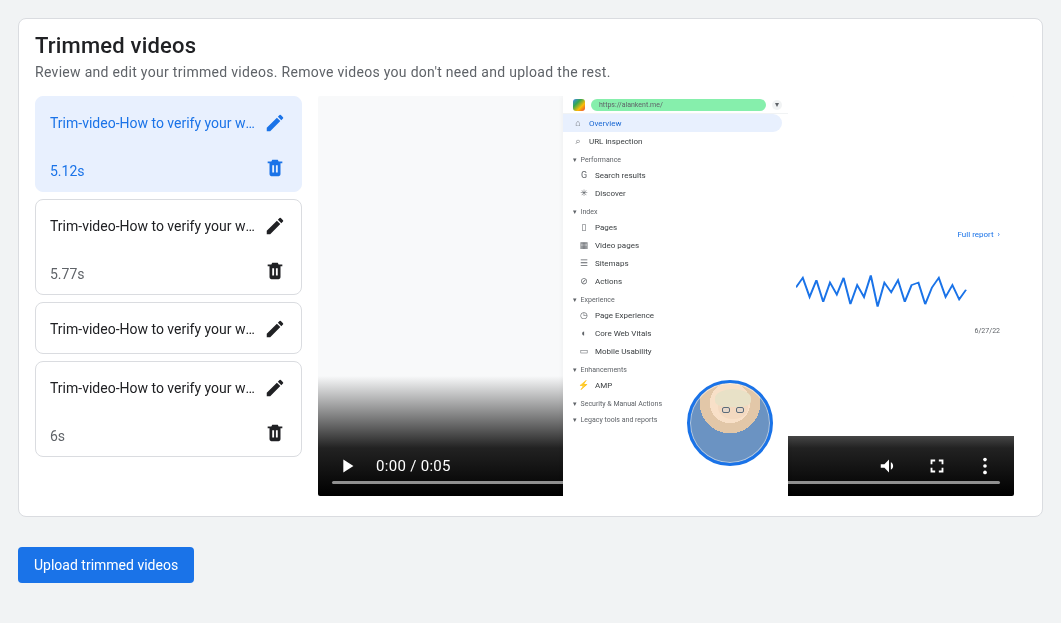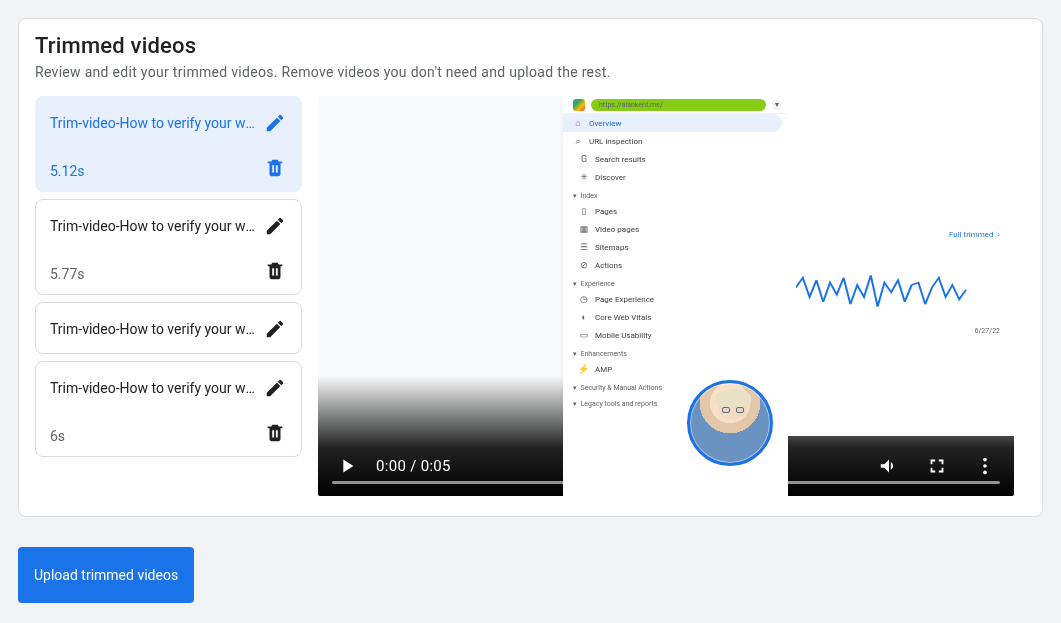--- a/index.html
+++ b/index.html
@@ -98,21 +98,21 @@
       color: #5f6368;
       box-shadow: 0 0 6px rgba(0,0,0,0.05);
     }
     .gsc-top {
       height: 18px;
       display: flex; align-items: center; gap: 6px;
       padding: 0 6px 0 10px;
       border-bottom: 1px solid #f1f3f4;
     }
     .gsc-top .gsc-logo { width: 12px; height: 12px; background: linear-gradient(135deg,#4285f4,#34a853,#fbbc05,#ea4335); border-radius: 3px; }
-    .gsc-top .url-pill { flex:1; background:#84cc16; border-radius:10px; height:12px; padding:0 8px; display:flex; align-items:center; font-size:7px; color:#5f6368; }
+    .gsc-top .url-pill { flex:1; background:#86efac; border-radius:10px; height:12px; padding:0 8px; display:flex; align-items:center; font-size:7px; color:#5f6368; }
     .gsc-top .tiny { width:10px;height:10px;border-radius:50%;background:#f1f3f4;display:flex;align-items:center;justify-content:center;color:#5f6368;font-size:8px; }
     .gsc-row { display:flex; align-items:center; gap:6px; padding: 4px 10px; font-size:8px; color:#3c4043; }
     .gsc-row.sub { padding-left: 16px; }
     .gsc-row .mi { width:10px; height:10px; display:flex;align-items:center;justify-content:center;color:#5f6368;font-size:9px; }
     .gsc-row.hl { background:#e8f0fe; color:#1967d2; border-radius:0 12px 12px 0; margin-right:6px; }
     .gsc-section { font-size:7px; color:#5f6368; padding: 6px 10px 2px 10px; display:flex;align-items:center;gap:4px; }
     .gsc-section::before { content:"▾"; font-size:7px; color:#5f6368; }
     .right-panel {
       position:absolute; left:470px; top:0; right:0; height:340px; background:#fff;
     }
@@ -155,21 +155,21 @@
     .ctrl-spacer { flex:1; }
     .ctrl-group-right { display:flex; align-items:center; gap:26px; }
     .ctrl-group-right .ctrl-icon { margin:0; }
 
     .upload-btn {
       margin-top: 30px;
       background: #1a73e8;
       color: #fff;
       border: none;
       border-radius: 4px;
-      padding: 20px 16px;
+      padding: 10px 16px;
       font-size: 14px;
       cursor: pointer;
       font-family: inherit;
     }
   </style>
 </head>
 <body>
 
 
 
@@ -256,20 +256,21 @@
         </div>
         <div id="gsc-body">
             <div class="gsc-row hl">
               <span class="mi">⌂</span>
               <span>Overview</span>
             </div>
             <div class="gsc-row">
               <span class="mi">⌕</span>
               <span>URL inspection</span>
             </div>
+            <div class="gsc-section">Performance</div>
             <div class="gsc-row sub">
               <span class="mi">G</span>
               <span>Search results</span>
             </div>
             <div class="gsc-row sub">
               <span class="mi">✳</span>
               <span>Discover</span>
             </div>
             <div class="gsc-section">Index</div>
             <div class="gsc-row sub">
@@ -307,21 +308,21 @@
               <span>AMP</span>
             </div>
             <div class="gsc-section">Security &amp; Manual Actions</div>
             <div class="gsc-section">Legacy tools and reports</div>
           </div>
       </div>
 
       <div class="right-panel">
         <div class="rp-inner">
           <div class="rp-link">
-            <span>Full trimmed</span>
+            <span>Full report</span>
               <span>›</span>
           </div>
           <svg class="chart-line" viewBox="0 0 120 50" preserveAspectRatio="none">
             <polyline fill="none" stroke="#1a73e8" stroke-width="1.2" points="0,22 4,14 8,30 12,16 16,34 20,18 24,28 28,14 32,36 36,20 40,30 44,12 48,38 52,18 56,26 60,16 64,34 68,20 72,18 76,36 80,22 84,14 88,30 92,20 96,32 100,24"></polyline>
           </svg>
           <div style="font-size:7px;color:#5f6368;text-align:right;margin-top:2px;">6/27/22</div>
         </div>
       </div>
 
       <div class="avatar-bubble">

